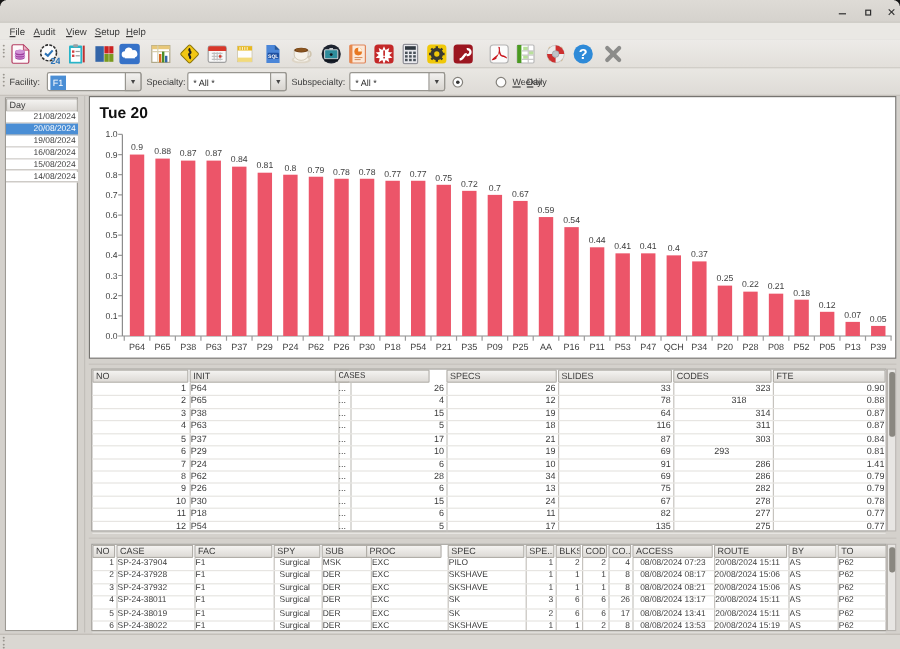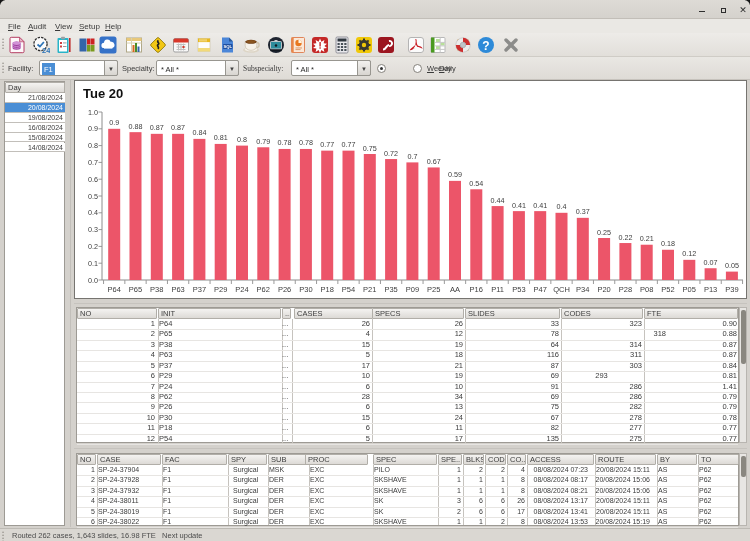--- a/index.html
+++ b/index.html
@@ -238,21 +238,21 @@
   <div class="flabel" style="left:8px;">Facility:</div>
   <div class="combo" style="left:39px; width:79px;">
       <span class="txt sel">F1</span>
       <span class="arr">▼</span>
     </div>
   <div class="flabel" style="left:122px;">Specialty:</div>
   <div class="combo" style="left:156px; width:83px;">
       <span class="txt">* All *</span>
       <span class="arr">▼</span>
     </div>
-  <div class="flabel" style="left:243px;font-family:Liberation Serif, serif;">Subspecialty:</div>
+  <div class="flabel" style="left:243px;">Subspecialty:</div>
   <div class="combo" style="left:291px; width:80px;">
       <span class="txt">* All *</span>
       <span class="arr">▼</span>
     </div>
   <div class="radio on" style="left:377px;"></div>
   <div class="flabel" style="left:407px;padding-left:32px;"><u>D</u>aily</div>
   <div class="radio" style="left:413px;"></div>
   <div class="flabel" style="left:427px;"><u>W</u>eekly</div>
 </div>
 <div class="main"></div>
@@ -414,21 +414,21 @@
 <rect x="651.90" y="192.60" width="12.0" height="8.40" fill="#ec5569"></rect>
 <text x="657.90" y="189.10" font-size="7.2" fill="#3d3d3d" text-anchor="middle" font-family="Liberation Sans, sans-serif">0.05</text>
 <text x="657.90" y="212.5" font-size="7.5" fill="#3d3d3d" text-anchor="middle" font-family="Liberation Sans, sans-serif">P39</text>
 </svg>
 </div>
 <div class="hsplit" style="top:303px;"></div>
 <div class="panel" style="left:76px;top:307px;width:663px;height:136px;">
 <div class="hc" style="left:0px;width:80px;">NO</div>
 <div class="hc" style="left:81px;width:123px;">INIT</div>
 <div class="hc" style="left:205px;width:9px;">...</div>
-<div class="hc" style="left:217px;width:79px;">CASES</div>
+<div class="hc" style="left:202px;width:79px;font-family:Liberation Mono, monospace;">CASES</div>
 <div class="hc" style="left:295px;width:92px;">SPECS</div>
 <div class="hc" style="left:388px;width:95px;">SLIDES</div>
 <div class="hc" style="left:484px;width:82px;">CODES</div>
 <div class="hc" style="left:567px;width:94px;">FTE</div>
 <div class="vl" style="left:81px;top:11px;height:124px;"></div>
 <div class="vl" style="left:205px;top:11px;height:124px;"></div>
 <div class="vl" style="left:215px;top:11px;height:124px;"></div>
 <div class="vl" style="left:295px;top:11px;height:124px;"></div>
 <div class="vl" style="left:388px;top:11px;height:124px;"></div>
 <div class="vl" style="left:484px;top:11px;height:124px;"></div>
@@ -442,21 +442,21 @@
 <div class="cr" style="left:388px;top:11.00px;width:94px;">33</div>
 <div class="cr" style="left:484px;top:11.00px;width:81px;">323</div>
 <div class="cr" style="left:567px;top:11.00px;width:93px;">0.90</div>
 <div class="rl" style="top:31.84px;"></div>
 <div class="cr" style="left:0;top:21.42px;width:78px;">2</div>
 <div class="cl" style="left:82px;top:21.42px;width:120px;">P65</div>
 <div class="cl" style="left:205px;top:21.42px;width:10px;">...</div>
 <div class="cr" style="left:215px;top:21.42px;width:78px;">4</div>
 <div class="cr" style="left:295px;top:21.42px;width:91px;">12</div>
 <div class="cr" style="left:388px;top:21.42px;width:94px;">78</div>
-<div class="cr" style="left:508px;top:21.42px;width:81px;padding-left:28px;">318</div>
+<div class="cr" style="left:464px;top:21.42px;width:81px;padding-left:28px;">318</div>
 <div class="cr" style="left:567px;top:21.42px;width:93px;">0.88</div>
 <div class="rl" style="top:42.26px;"></div>
 <div class="cr" style="left:0;top:31.84px;width:78px;">3</div>
 <div class="cl" style="left:82px;top:31.84px;width:120px;">P38</div>
 <div class="cl" style="left:205px;top:31.84px;width:10px;">...</div>
 <div class="cr" style="left:215px;top:31.84px;width:78px;">15</div>
 <div class="cr" style="left:295px;top:31.84px;width:91px;">19</div>
 <div class="cr" style="left:388px;top:31.84px;width:94px;">64</div>
 <div class="cr" style="left:484px;top:31.84px;width:81px;">314</div>
 <div class="cr" style="left:567px;top:31.84px;width:93px;">0.87</div>
@@ -671,14 +671,13 @@
 <div class="cr" style="left:450px;top:63.00px;width:61px;">08/08/2024 13:53</div>
 <div class="cr" style="left:518px;top:63.00px;width:55px;">20/08/2024 15:19</div>
 <div class="cl" style="left:581px;top:63.00px;width:39px;">AS</div>
 <div class="cl" style="left:622px;top:63.00px;width:40px;">P62</div>
 </div>
 <div class="sbar" style="left:739px;top:453px;height:73px;">
     <div class="sthumb" style="top:2px;height:21px;"></div>
   </div>
 <div class="statusbar">
   <div class="grip" style="top:2px;">•<br>•<br>•<br>•</div>
-  <div style="position:absolute;left:12px;top:2px;">Routed 262 cases, 1,643 slides, 16.98 FTE&nbsp;&nbsp;&nbsp;Next update</div>
 </div>
 
 </body></html>

